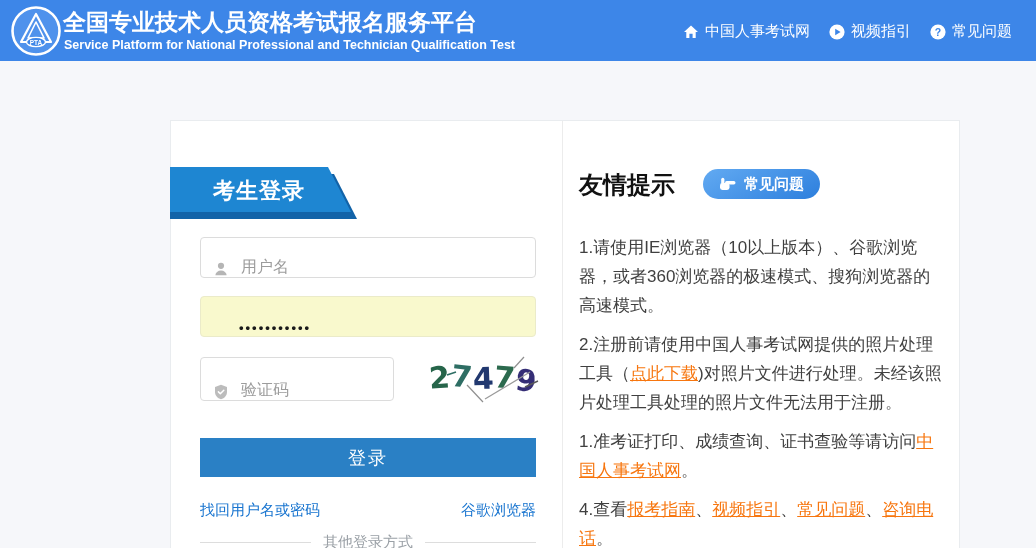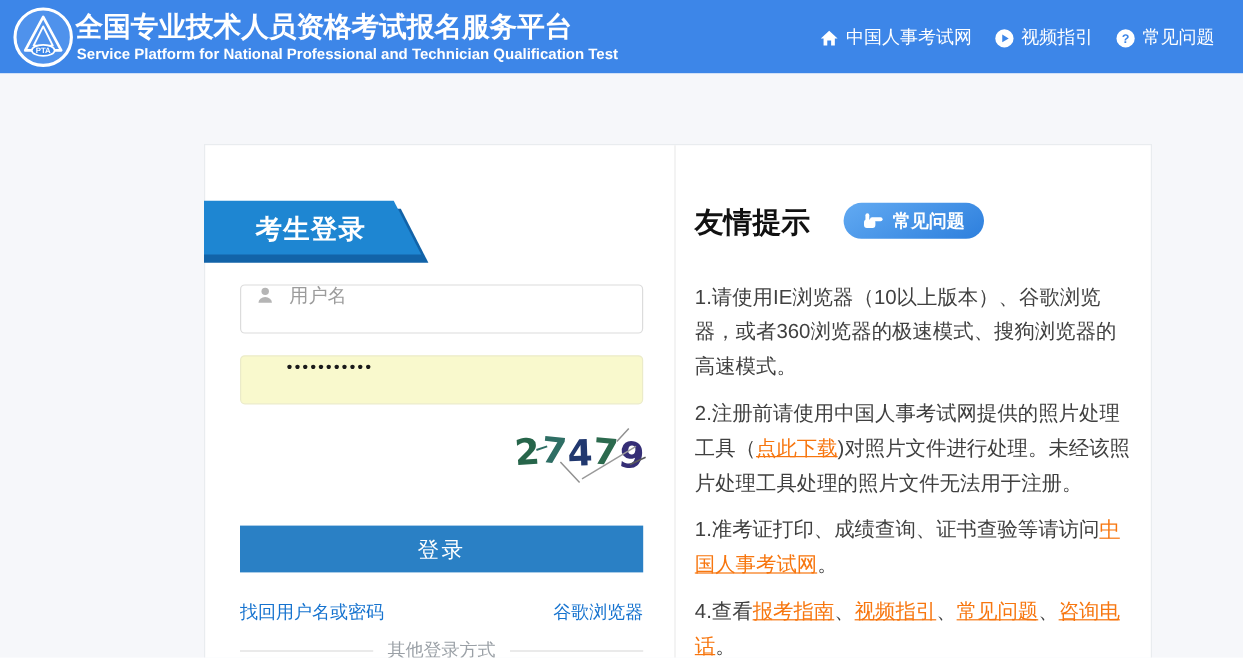--- a/index.html
+++ b/index.html
@@ -20,21 +20,21 @@
   
   .card { position:absolute; left:170px; top:120px; width:790px; height:470px;
           background:#fff; border:1px solid #e9ecef; }
   .login-panel { position:absolute; left:0; top:0; width:392px; height:100%; border-right:1px solid #ececec; }
   
   .ribbon { position:absolute; left:-1px; top:46px; width:200px; height:54px; }
   .ribbon svg { position:absolute; left:0; top:0; }
   .ribbon-label { position:absolute; left:43px; top:9px; color:#fff; font-size:22px; font-weight:bold; letter-spacing:1px; }
   
   .field { position:absolute; left:29px; width:336px; height:41px; border:1px solid #dcdcdc;
-           border-radius:4px; background:#fff; display:flex; align-items:flex-start; padding:0 12px; gap:10px; }
+           border-radius:4px; background:#fff; display:flex; align-items:flex-end; padding:0 12px; gap:10px; }
   .field svg { flex:0 0 auto; }
   .field input { border:none; outline:none; background:transparent; width:100%;
                  font-size:16px; color:#333; font-family:inherit; }
   .field input::placeholder { color:#9c9c9c; }
   .f-user { top:116px; }
   .f-pass { top:175px; background:#f9f9cd; border-color:#ebebc9; padding-left:36px; }
   .f-pass input { font-size:13px; font-weight:bold; letter-spacing:2px; color:#1a1a1a; }
   .f-captcha { top:236px; width:194px; height:44px; }
   .captcha-box { position:absolute; left:256px; top:231px; width:112px; height:52px; cursor:pointer; }
   .captcha-digits { position:absolute; inset:0; display:flex; align-items:center; justify-content:center;
@@ -116,20 +116,27 @@
         <circle cx="8" cy="4.8" r="3.1" fill="#b5b5b5"></circle>
         <path d="M2.4 14.2 a5.6 4.6 0 0 1 11.2 0 Z" fill="#b5b5b5"></path>
       </svg>
       <input type="text" placeholder="用户名" style="">
     </div>
 
     <div class="field f-pass">
       <input type="text" readonly="" value="•••••••••••" style="">
     </div>
 
+    <div class="field f-captcha">
+      <svg width="16" height="16" viewBox="0 0 16 16">
+        <path d="M8 0.8 L14 3 V8 C14 11.6 11.5 14.2 8 15.2 C4.5 14.2 2 11.6 2 8 V3 Z" fill="#bcbcbc"></path>
+        <path d="M5.4 7.9 L7.3 9.8 L10.8 6.2" fill="none" stroke="#ffffff" stroke-width="1.5" stroke-linecap="round" stroke-linejoin="round"></path>
+      </svg>
+      <input type="text" placeholder="验证码" style="">
+    </div>
 
     <div class="captcha-box" title="27479">
       <div class="captcha-digits" id="captcha-digits">
           <span style="color: rgb(38, 101, 74); transform: rotate(-4deg) translateY(-1px);">2</span>
           <span style="color: rgb(46, 110, 100); transform: rotate(6deg) translateY(-2px);">7</span>
           <span style="color: rgb(33, 56, 111); transform: rotate(-2deg) translateY(0px);">4</span>
           <span style="color: rgb(44, 106, 78); transform: rotate(5deg) translateY(-1px);">7</span>
           <span style="color: rgb(53, 46, 118); transform: rotate(8deg) translateY(2px);">9</span>
         </div>
       <svg class="captcha-noise" width="112" height="52" viewBox="0 0 112 52">

